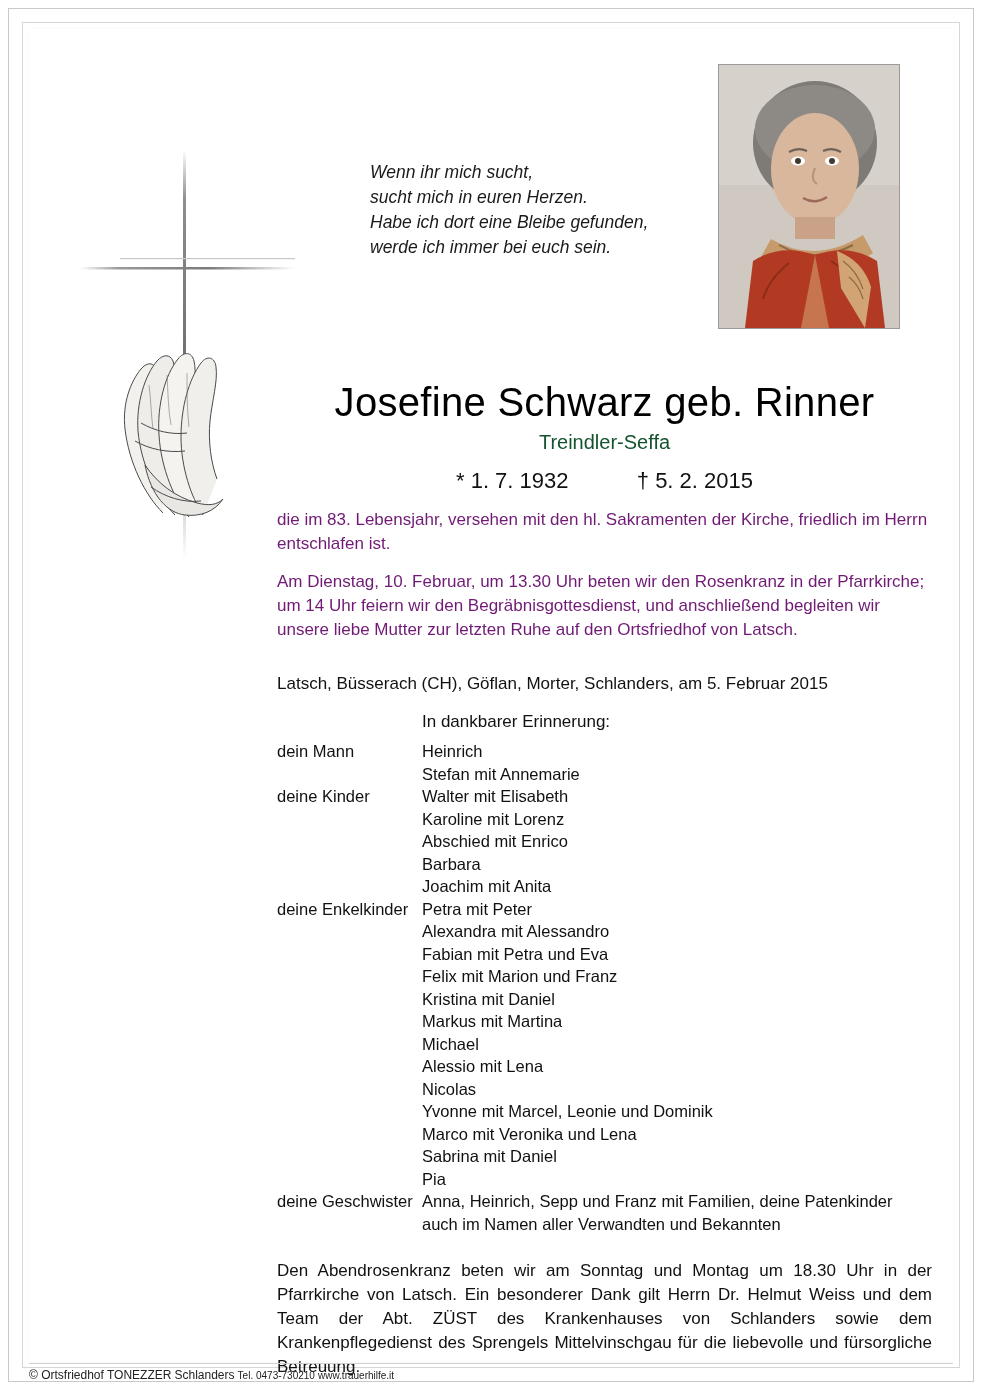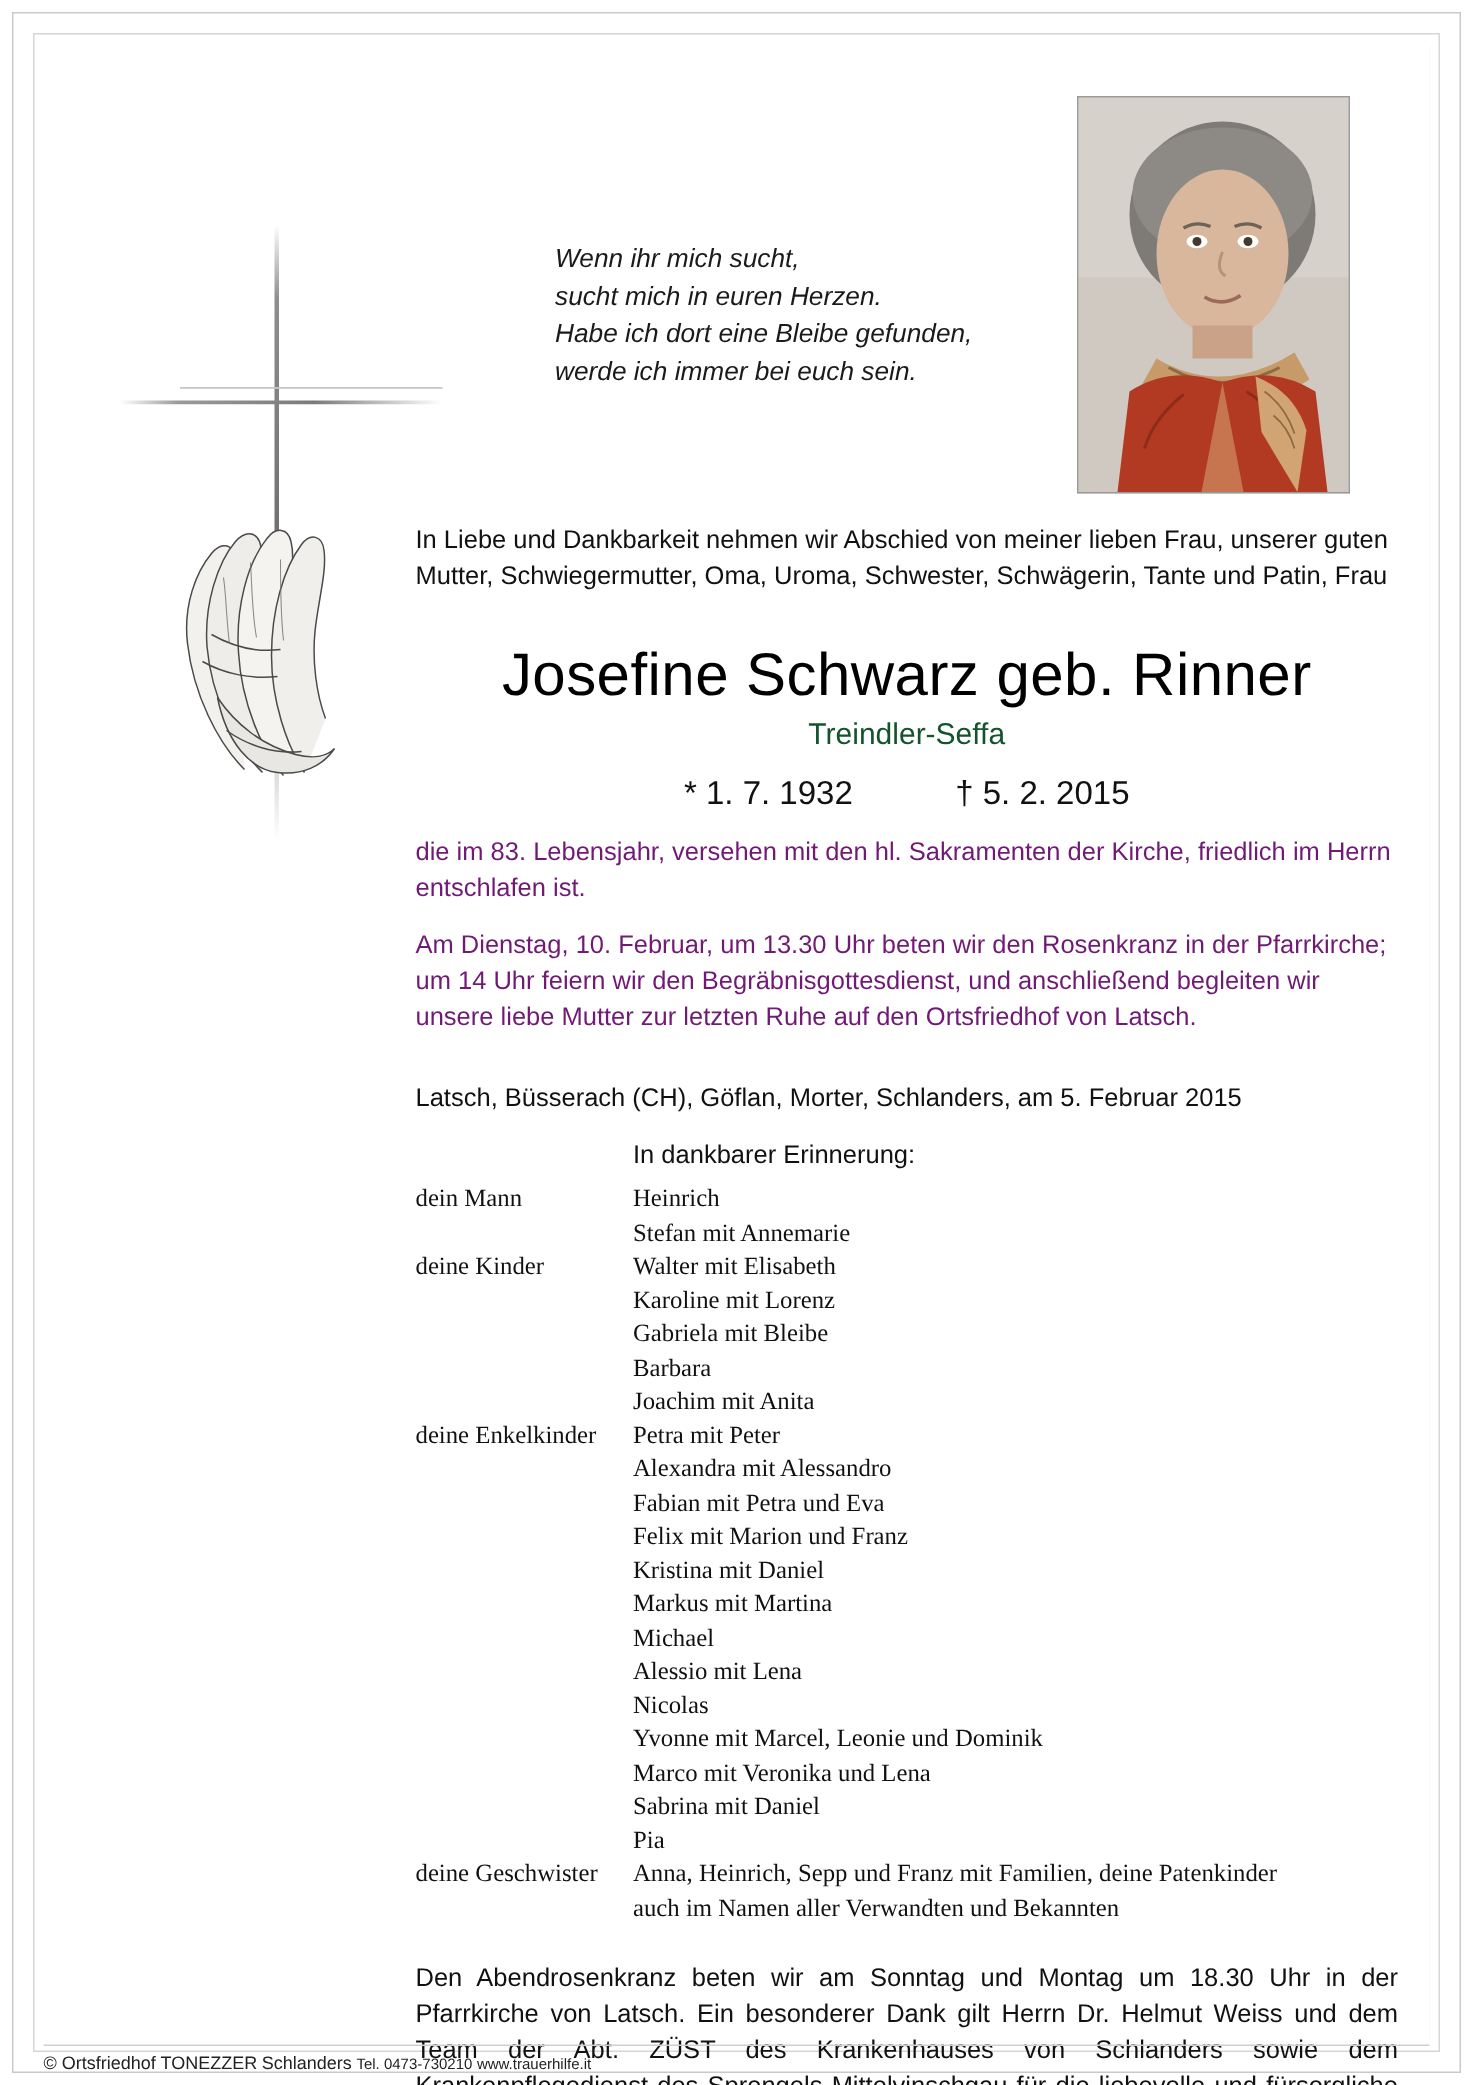--- a/index.html
+++ b/index.html
@@ -134,21 +134,20 @@
     margin-top: 16px;
     padding-left: 145px;
   }
   .family {
     margin-top: 8px;
     font-size: 16.5px;
     line-height: 22.5px;
   }
   .fam-row {
     display: flex;
-    font-family: Liberation Serif, serif;
   }
   .fam-label {
     width: 145px;
     flex: 0 0 145px;
     text-align: left;
   }
   .fam-value {
     flex: 1;
   }
   .closing {
@@ -264,21 +263,20 @@
 
   <div class="verse">
     <div>Wenn ihr mich sucht,</div>
     <div>sucht mich in euren Herzen.</div>
     <div>Habe ich dort eine Bleibe gefunden,</div>
     <div>werde ich immer bei euch sein.</div>
   </div>
 
   <div class="content">
 
-    <div class="intro">In Liebe und Dankbarkeit nehmen wir Abschied von meiner lieben Frau, unserer guten Mutter, Schwiegermutter, Oma, Uroma, Schwester, Schwägerin, Tante und Patin, Frau</div>
 
     <div class="name">Josefine Schwarz geb. Rinner</div>
     <div class="nickname">Treindler-Seffa</div>
 
     <div class="dates">
       <span>* 1. 7. 1932</span>
       <span class="sep"></span>
       <span>† 5. 2. 2015</span>
     </div>
 
@@ -303,21 +301,21 @@
       <div class="fam-row">
         <div class="fam-label">deine Kinder</div>
         <div class="fam-value">Walter mit Elisabeth</div>
       </div>
       <div class="fam-row">
         <div class="fam-label"></div>
         <div class="fam-value">Karoline mit Lorenz</div>
       </div>
       <div class="fam-row">
         <div class="fam-label"></div>
-        <div class="fam-value">Gabriela mit Bleibe</div>
+        <div class="fam-value">Abschied mit Enrico</div>
       </div>
       <div class="fam-row">
         <div class="fam-label"></div>
         <div class="fam-value">Barbara</div>
       </div>
       <div class="fam-row">
         <div class="fam-label"></div>
         <div class="fam-value">Joachim mit Anita</div>
       </div>
 

